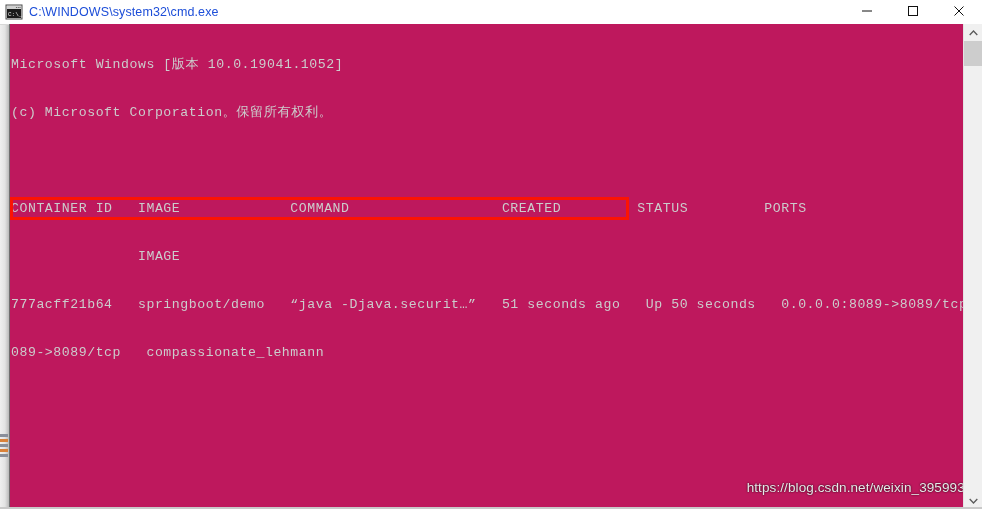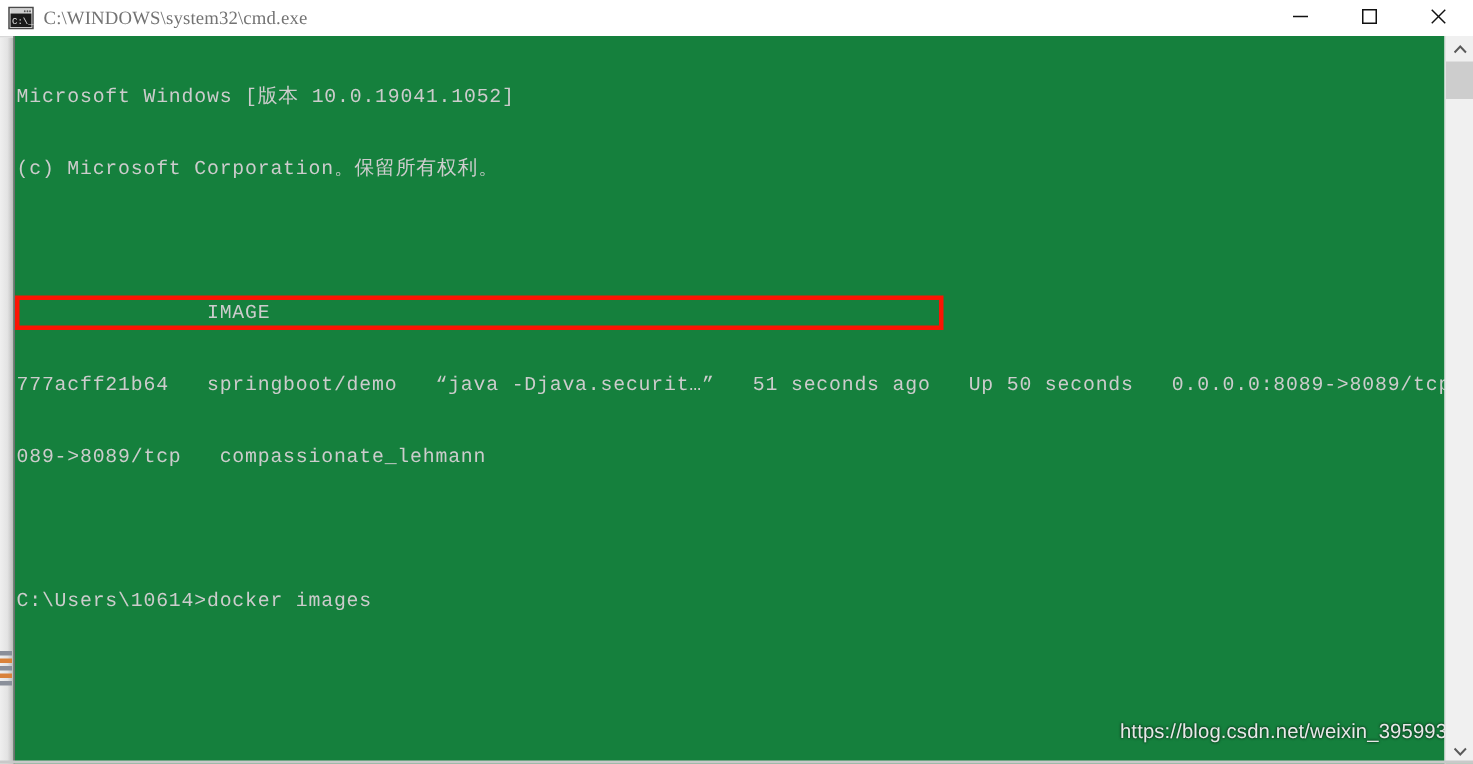--- a/index.html
+++ b/index.html
@@ -68,25 +68,25 @@
   #title-icon {
     width: 18px;
     height: 16px;
     margin-left: 5px;
     margin-right: 6px;
     position: relative;
     flex: 0 0 auto;
   }
   #title-text {
     font-size: 12.5px;
-    color: #737373;
+    color: #1d4ed8;
     line-height: 24px;
     letter-spacing: 0.1px;
     white-space: nowrap;
-    font-family: Liberation Serif, serif;
+    font-family: Liberation Sans, sans-serif;
   }
   #window-controls {
     position: absolute;
     right: 0;
     top: 0;
     height: 24px;
     display: flex;
   }
   .wc-btn {
     width: 46px;
@@ -103,21 +103,21 @@
     font-family: "Liberation Sans", sans-serif;
   }
 
   
   #console-area {
     position: absolute;
     left: 9px;
     top: 24px;
     width: 973px;
     height: 485px;
-    background: #15803d;
+    background: #be185d;
     border-left: 1px solid #6f6f6f;
   }
   #console-text {
     position: absolute;
     left: 0px;
     top: 1px;
     width: 955px;
     height: 484px;
     overflow: hidden;
     color: #cccccc;
@@ -265,25 +265,25 @@
       </div>
     </div>
   </div>
 
   <div id="console-area">
 
     <div id="console-text">
       <div class="cline">Microsoft Windows [版本 10.0.19041.1052]</div>
       <div class="cline">(c) Microsoft Corporation。保留所有权利。</div>
       <div class="cline blank"></div>
+      <div class="cline">CONTAINER ID   IMAGE             COMMAND                  CREATED         STATUS         PORTS</div>
       <div class="cline">               IMAGE</div>
       <div class="cline">777acff21b64   springboot/demo   “java -Djava.securit…”   51 seconds ago   Up 50 seconds   0.0.0.0:8089-&gt;8089/tcp, :::8</div>
       <div class="cline">089-&gt;8089/tcp   compassionate_lehmann</div>
       <div class="cline blank"></div>
-      <div class="cline">C:\Users\10614&gt;docker images</div>
       
       
       
       
       
       
       
     </div>
 
     <div id="red-box"></div>

